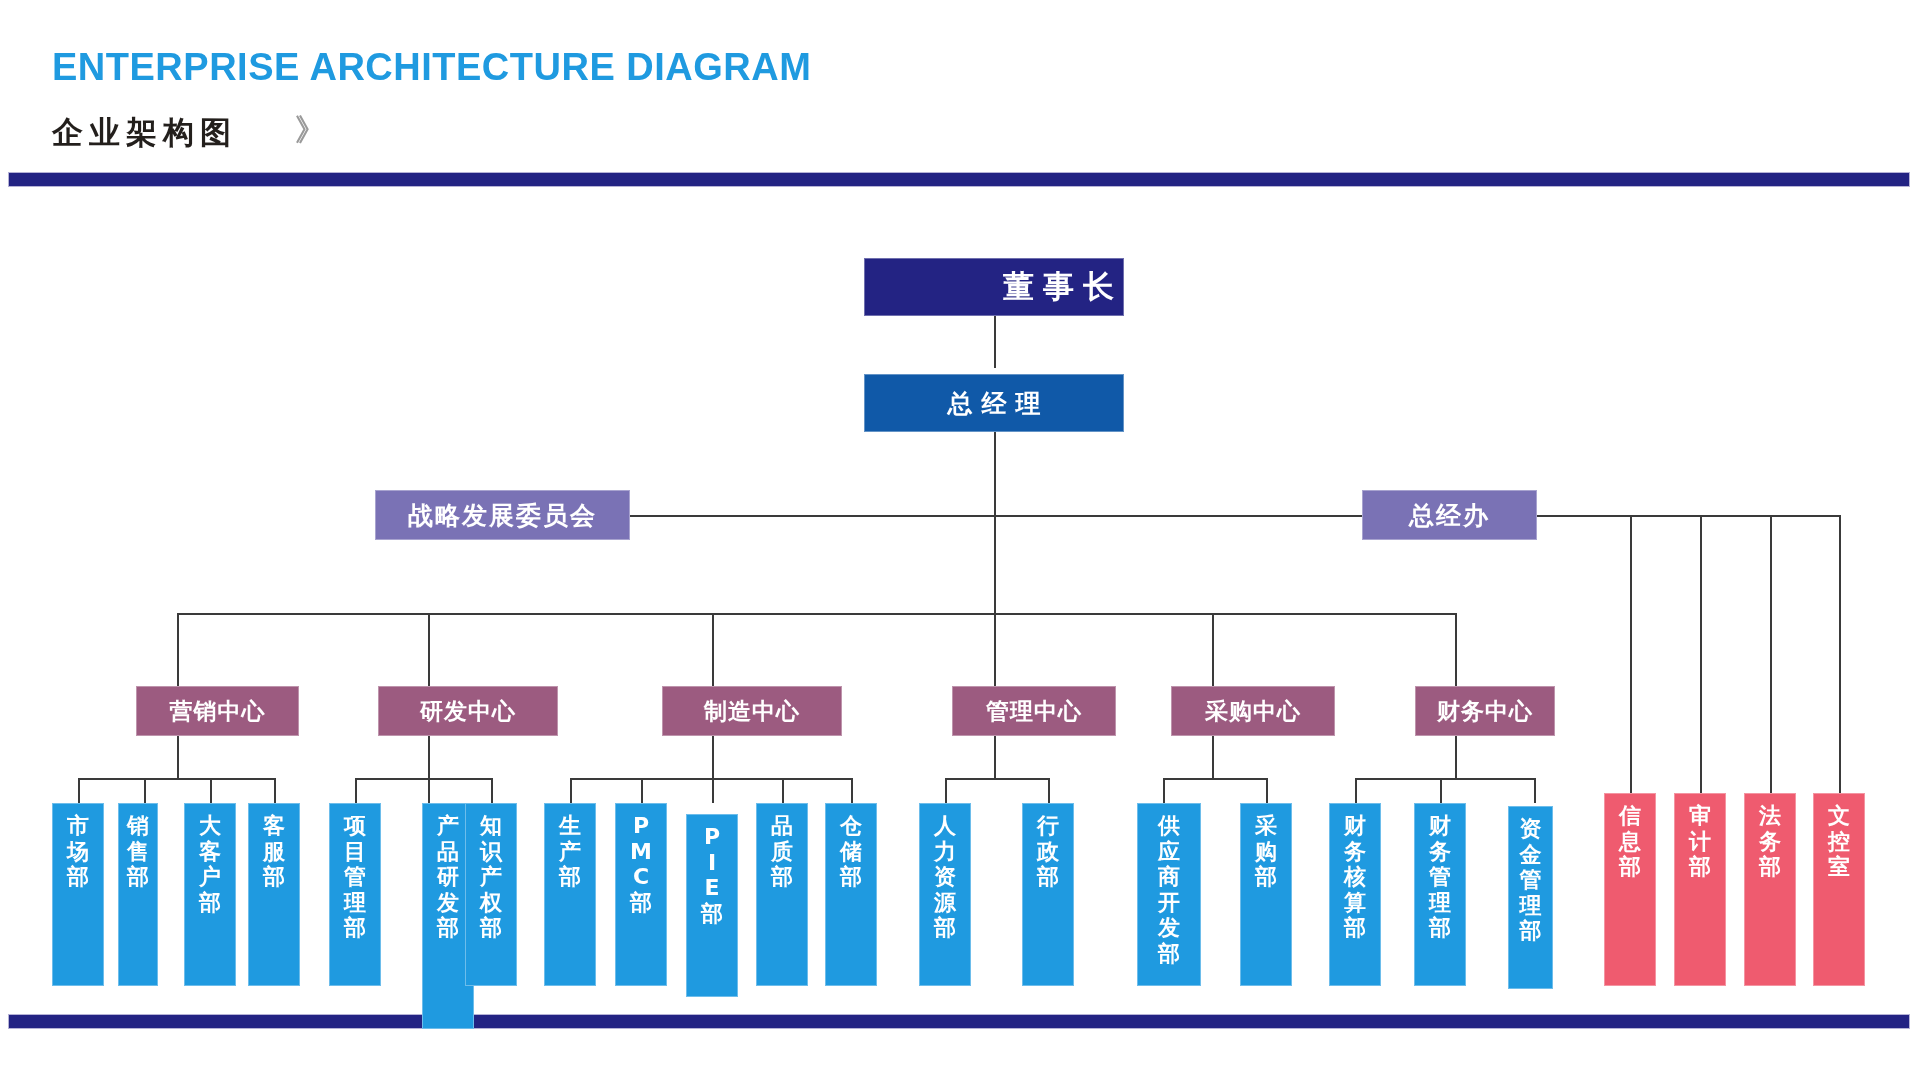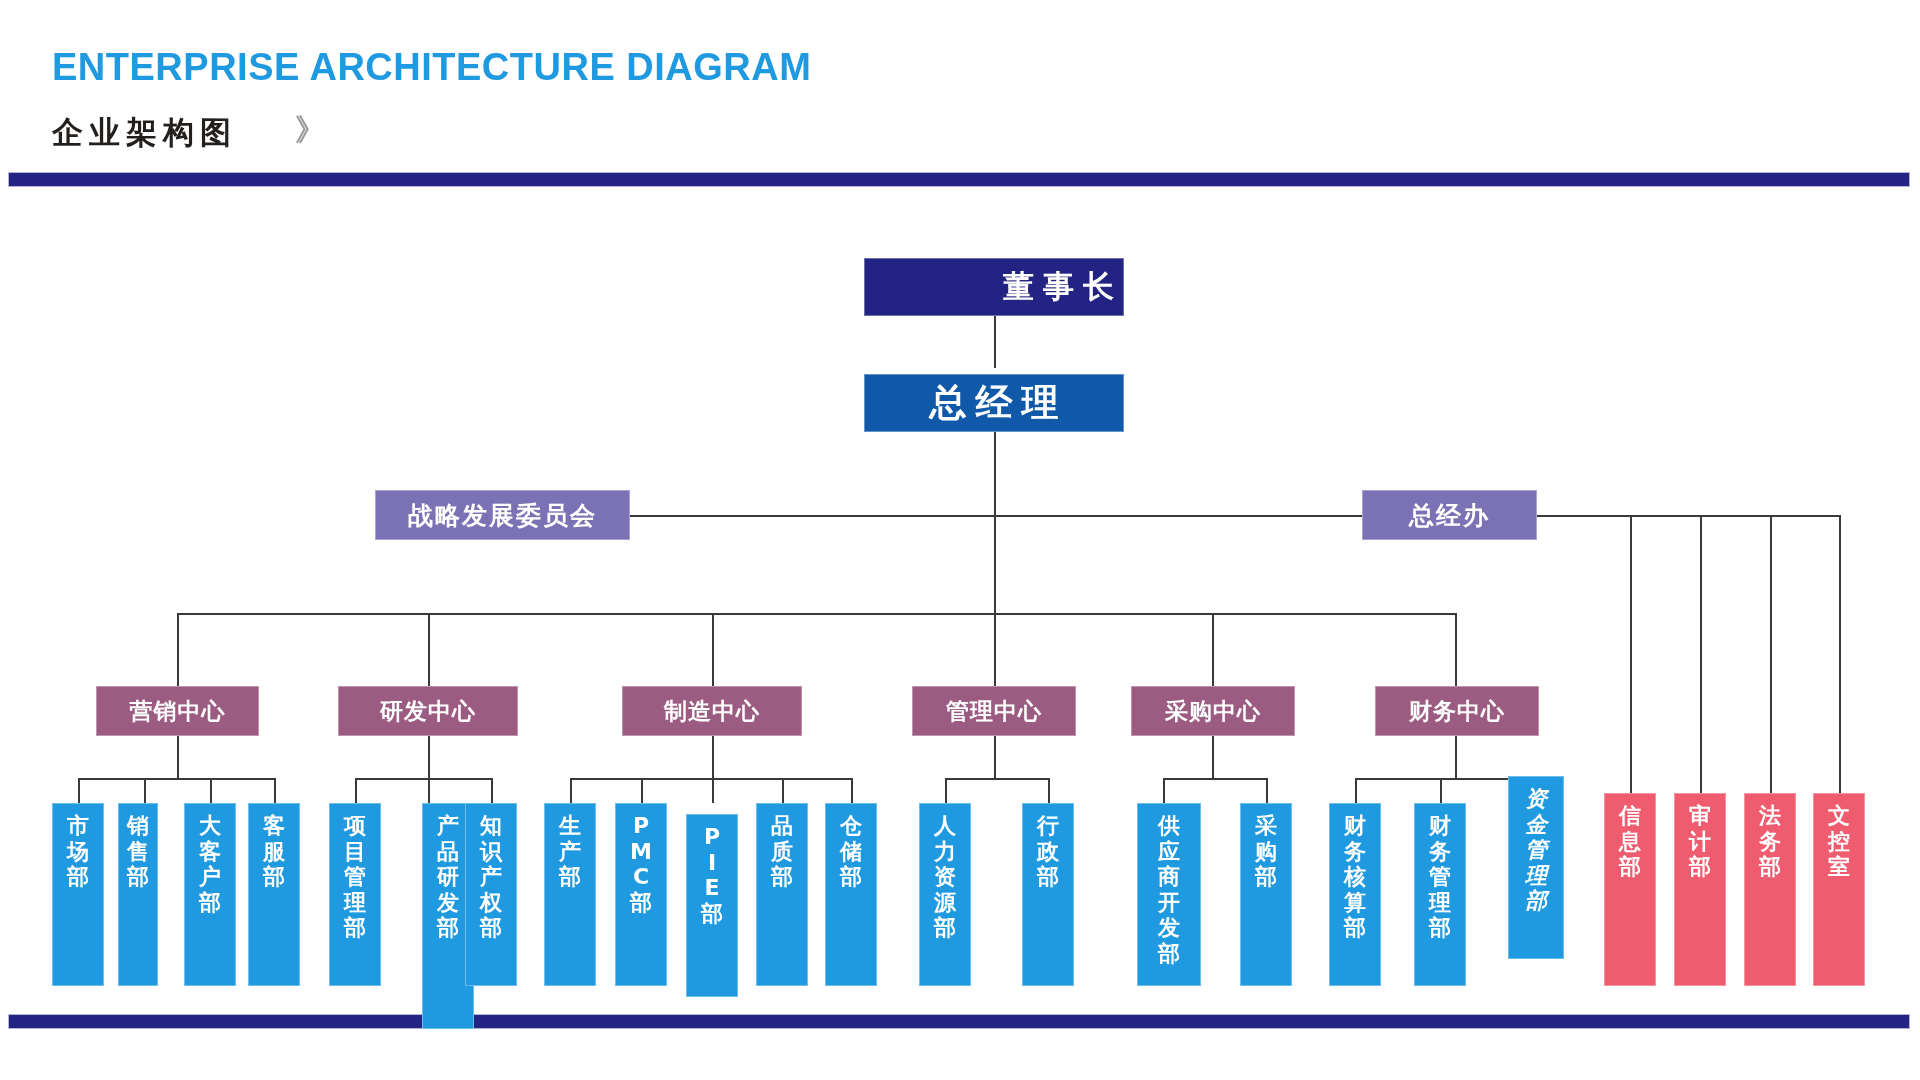--- a/index.html
+++ b/index.html
@@ -92,33 +92,34 @@
 
   .box-chairman {
     background: #232383;
     font-size: 31px;
     letter-spacing: 9px;
     text-indent: 9px;
     justify-content: flex-end;
   }
   .box-gm {
     background: #1059a8;
-    font-size: 37px;
+    font-size: 25px;
     letter-spacing: 9px;
     text-indent: 9px;
   }
   .box-committee {
     background: #7a72b5;
     font-size: 25px;
     letter-spacing: 2px;
   }
   .box-center {
     background: #9c5b80;
     font-size: 23px;
     letter-spacing: 1px;
+    margin-left: 40px;
   }
   .box-dept {
     background: #1f9ae0;
     font-size: 22px;
     line-height: 1.16;
     padding-top: 9px;
     align-items: flex-start;
     letter-spacing: 0px;
     writing-mode: horizontal-tb;
   }
@@ -230,21 +231,21 @@
   </div>
   <div class="box box-center" style="left:622px; top:686px; width:180px; height:50px;">
     <span>制造中心</span>
   </div>
   <div class="box box-center" style="left:912px; top:686px; width:164px; height:50px;">
     <span>管理中心</span>
   </div>
   <div class="box box-center" style="left:1131px; top:686px; width:164px; height:50px;">
     <span>采购中心</span>
   </div>
-  <div class="box box-center" style="left:1375px; top:686px; width:164px; height:50px;">
+  <div class="box box-center" style="left:1375px; top:686px; width:140px; height:50px;">
     <span>财务中心</span>
   </div>
 
   <div class="box box-dept" style="left:52px; top:803px; width:52px; height:183px;">
     <span class="vtext">市场部</span>
   </div>
   <div class="box box-dept" style="left:118px; top:803px; width:40px; height:183px;">
     <span class="vtext">销售部</span>
   </div>
   <div class="box box-dept" style="left:184px; top:803px; width:52px; height:183px;">
@@ -293,21 +294,21 @@
   <div class="box box-dept" style="left:1240px; top:803px; width:52px; height:183px;">
     <span class="vtext">采购部</span>
   </div>
 
   <div class="box box-dept" style="left:1329px; top:803px; width:52px; height:183px;">
     <span class="vtext">财务核算部</span>
   </div>
   <div class="box box-dept" style="left:1414px; top:803px; width:52px; height:183px;">
     <span class="vtext">财务管理部</span>
   </div>
-  <div class="box box-dept" style="left:1508px; top:776px; width:56px; height:183px;font-style:italic;">
+  <div class="box box-dept" style="left:1508px; top:806px; width:45px; height:183px;">
     <span class="vtext">资金管理部</span>
   </div>
 
   <div class="box box-staff" style="left:1604px; top:793px; width:52px; height:193px;">
     <span class="vtext">信息部</span>
   </div>
   <div class="box box-staff" style="left:1674px; top:793px; width:52px; height:193px;">
     <span class="vtext">审计部</span>
   </div>
   <div class="box box-staff" style="left:1744px; top:793px; width:52px; height:193px;">

